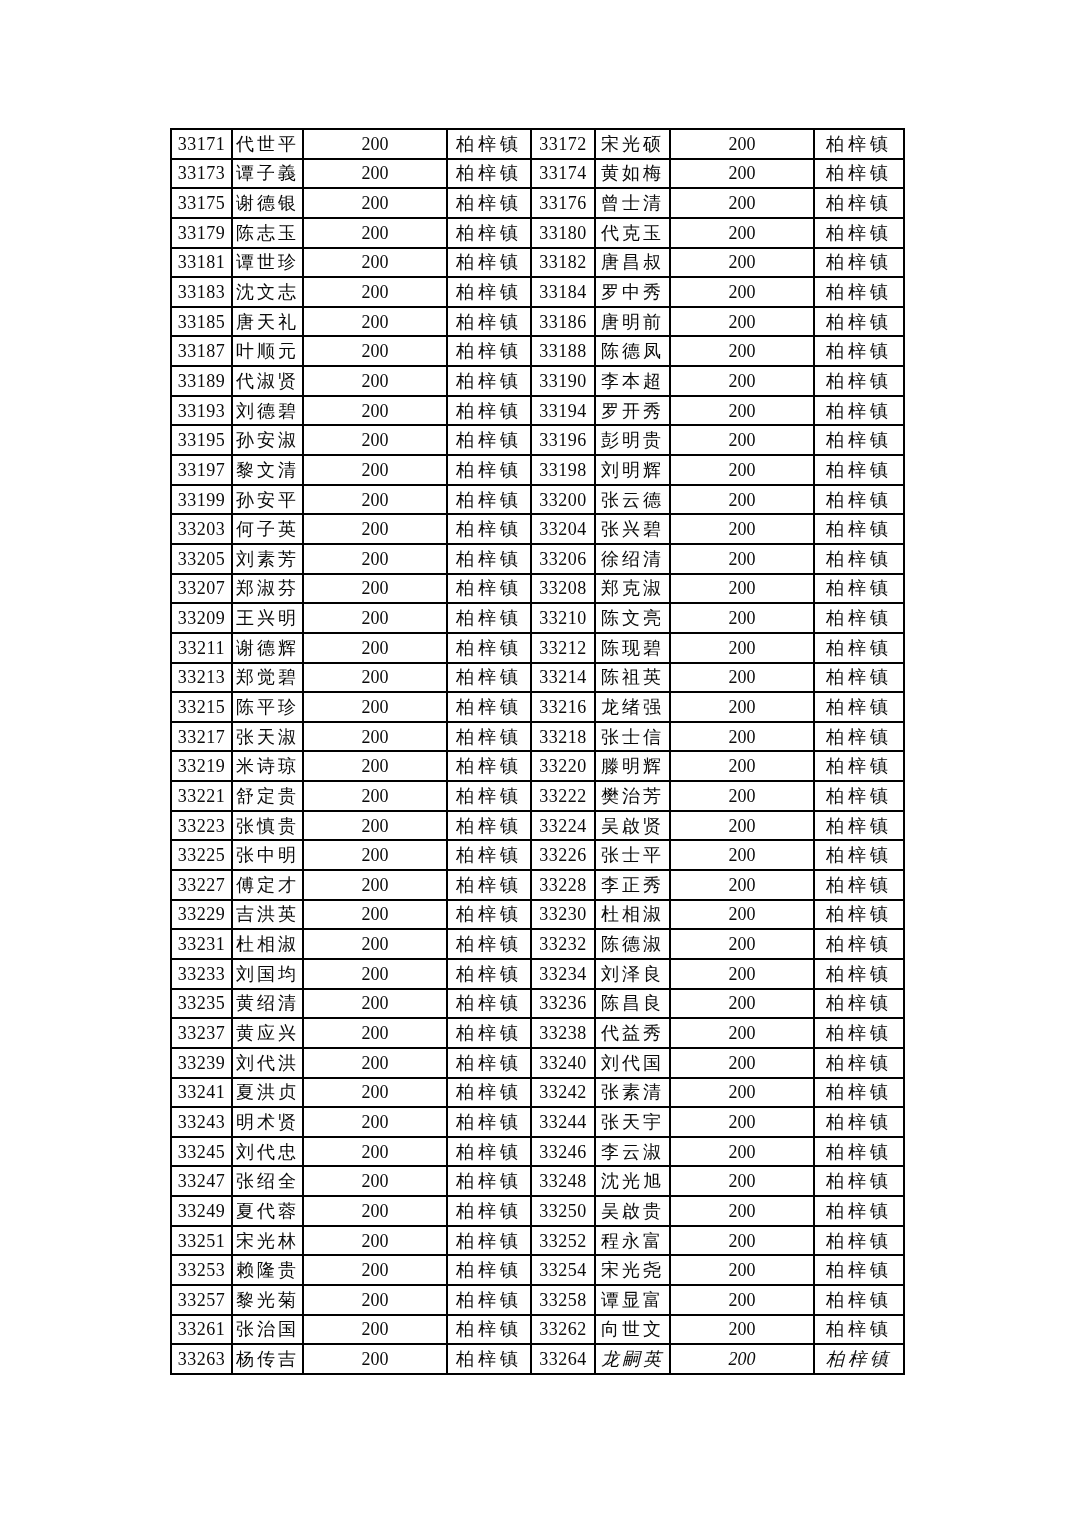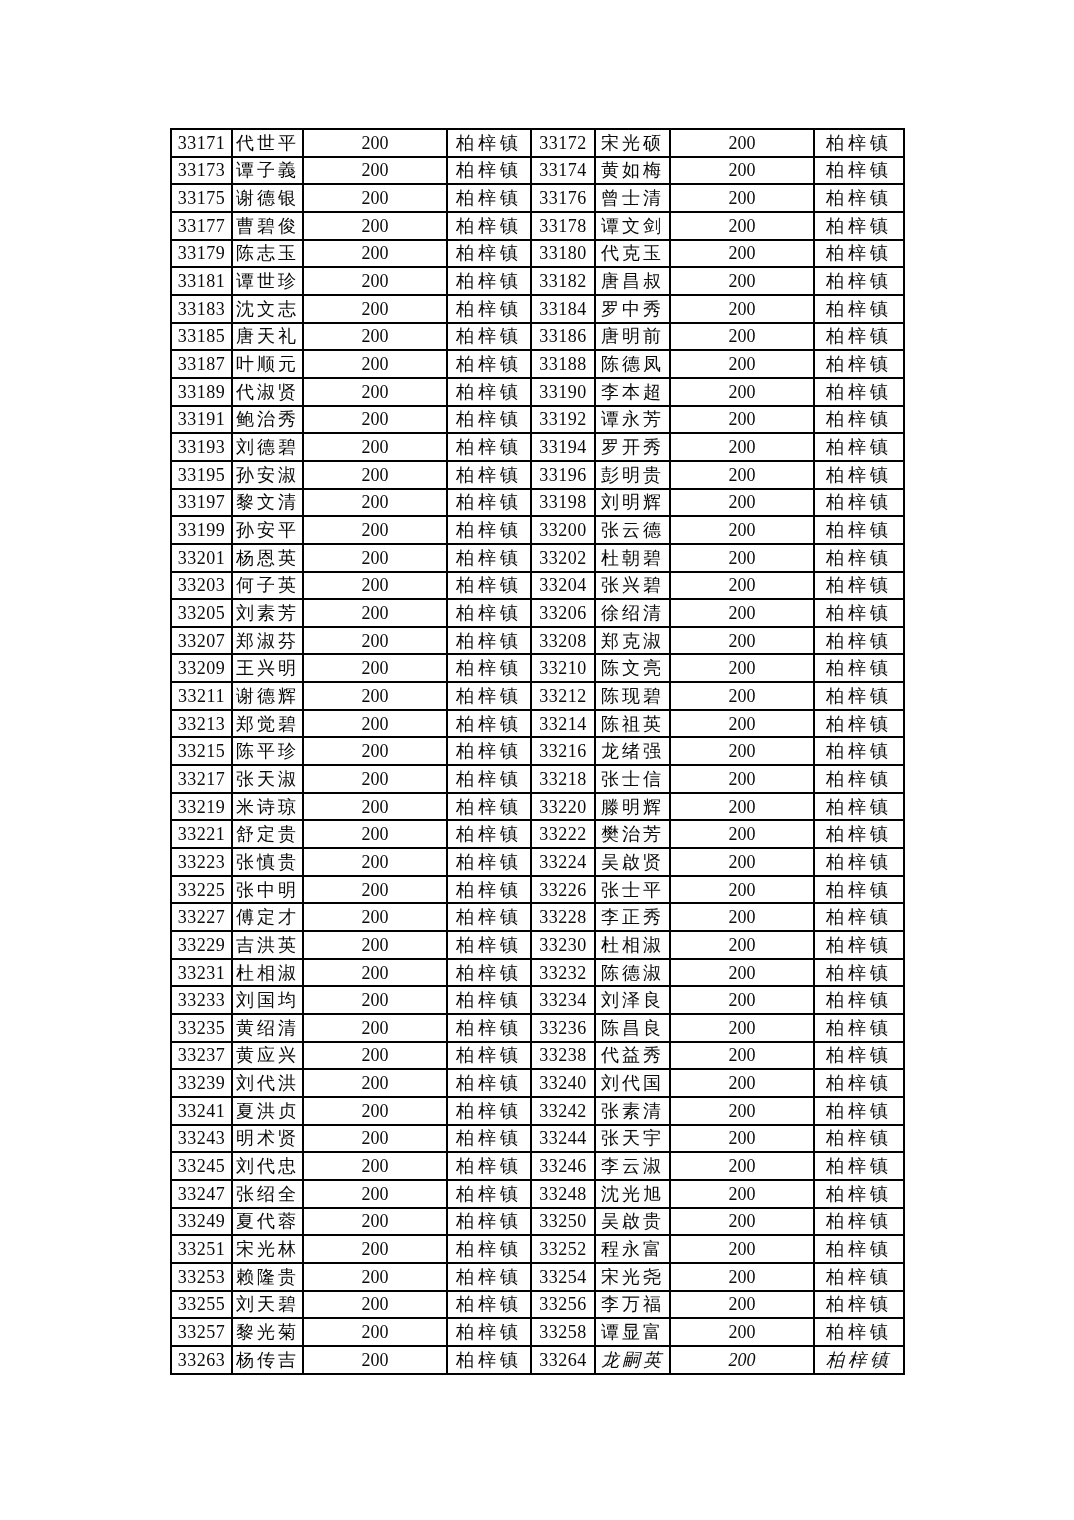--- a/index.html
+++ b/index.html
@@ -95,30 +95,20 @@
           <td class="c-serial">33175</td>
           <td class="c-name">谢德银</td>
           <td class="c-amount">200</td>
           <td class="c-town">柏梓镇</td>
           <td class="c-serial">33176</td>
           <td class="c-name">曾士清</td>
           <td class="c-amount">200</td>
           <td class="c-town">柏梓镇</td>
         </tr>
         <tr>
-          <td class="c-serial">33177</td>
-          <td class="c-name">曹碧俊</td>
-          <td class="c-amount">200</td>
-          <td class="c-town">柏梓镇</td>
-          <td class="c-serial">33178</td>
-          <td class="c-name">谭文剑</td>
-          <td class="c-amount">200</td>
-          <td class="c-town">柏梓镇</td>
-        </tr>
-        <tr>
           <td class="c-serial">33179</td>
           <td class="c-name">陈志玉</td>
           <td class="c-amount">200</td>
           <td class="c-town">柏梓镇</td>
           <td class="c-serial">33180</td>
           <td class="c-name">代克玉</td>
           <td class="c-amount">200</td>
           <td class="c-town">柏梓镇</td>
         </tr>
         <tr>
@@ -165,30 +155,20 @@
           <td class="c-serial">33189</td>
           <td class="c-name">代淑贤</td>
           <td class="c-amount">200</td>
           <td class="c-town">柏梓镇</td>
           <td class="c-serial">33190</td>
           <td class="c-name">李本超</td>
           <td class="c-amount">200</td>
           <td class="c-town">柏梓镇</td>
         </tr>
         <tr>
-          <td class="c-serial">33191</td>
-          <td class="c-name">鲍治秀</td>
-          <td class="c-amount">200</td>
-          <td class="c-town">柏梓镇</td>
-          <td class="c-serial">33192</td>
-          <td class="c-name">谭永芳</td>
-          <td class="c-amount">200</td>
-          <td class="c-town">柏梓镇</td>
-        </tr>
-        <tr>
           <td class="c-serial">33193</td>
           <td class="c-name">刘德碧</td>
           <td class="c-amount">200</td>
           <td class="c-town">柏梓镇</td>
           <td class="c-serial">33194</td>
           <td class="c-name">罗开秀</td>
           <td class="c-amount">200</td>
           <td class="c-town">柏梓镇</td>
         </tr>
         <tr>
@@ -215,30 +195,20 @@
           <td class="c-serial">33199</td>
           <td class="c-name">孙安平</td>
           <td class="c-amount">200</td>
           <td class="c-town">柏梓镇</td>
           <td class="c-serial">33200</td>
           <td class="c-name">张云德</td>
           <td class="c-amount">200</td>
           <td class="c-town">柏梓镇</td>
         </tr>
         <tr>
-          <td class="c-serial">33201</td>
-          <td class="c-name">杨恩英</td>
-          <td class="c-amount">200</td>
-          <td class="c-town">柏梓镇</td>
-          <td class="c-serial">33202</td>
-          <td class="c-name">杜朝碧</td>
-          <td class="c-amount">200</td>
-          <td class="c-town">柏梓镇</td>
-        </tr>
-        <tr>
           <td class="c-serial">33203</td>
           <td class="c-name">何子英</td>
           <td class="c-amount">200</td>
           <td class="c-town">柏梓镇</td>
           <td class="c-serial">33204</td>
           <td class="c-name">张兴碧</td>
           <td class="c-amount">200</td>
           <td class="c-town">柏梓镇</td>
         </tr>
         <tr>
@@ -485,36 +455,36 @@
           <td class="c-serial">33253</td>
           <td class="c-name">赖隆贵</td>
           <td class="c-amount">200</td>
           <td class="c-town">柏梓镇</td>
           <td class="c-serial">33254</td>
           <td class="c-name">宋光尧</td>
           <td class="c-amount">200</td>
           <td class="c-town">柏梓镇</td>
         </tr>
         <tr>
-          <td class="c-serial">33255</td>
-          <td class="c-name">刘天碧</td>
-          <td class="c-amount">200</td>
-          <td class="c-town">柏梓镇</td>
-          <td class="c-serial">33256</td>
-          <td class="c-name">李万福</td>
-          <td class="c-amount">200</td>
-          <td class="c-town">柏梓镇</td>
-        </tr>
-        <tr>
           <td class="c-serial">33257</td>
           <td class="c-name">黎光菊</td>
           <td class="c-amount">200</td>
           <td class="c-town">柏梓镇</td>
           <td class="c-serial">33258</td>
           <td class="c-name">谭显富</td>
+          <td class="c-amount">200</td>
+          <td class="c-town">柏梓镇</td>
+        </tr>
+        <tr>
+          <td class="c-serial">33261</td>
+          <td class="c-name">张治国</td>
+          <td class="c-amount">200</td>
+          <td class="c-town">柏梓镇</td>
+          <td class="c-serial">33262</td>
+          <td class="c-name">向世文</td>
           <td class="c-amount">200</td>
           <td class="c-town">柏梓镇</td>
         </tr>
         <tr>
           <td class="c-serial">33263</td>
           <td class="c-name">杨传吉</td>
           <td class="c-amount">200</td>
           <td class="c-town">柏梓镇</td>
           <td class="c-serial">33264</td>
           <td class="c-name no-bottom">龙嗣英</td>

